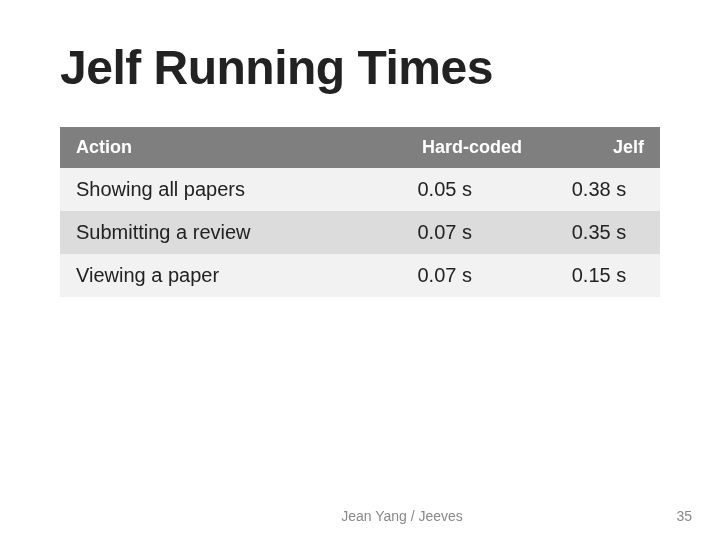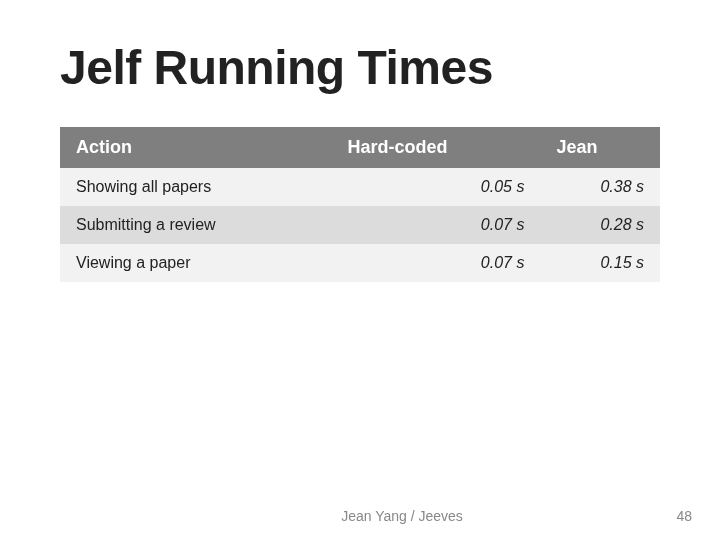--- a/index.html
+++ b/index.html
@@ -46,37 +46,36 @@
       font-size: 18px;
       font-weight: 600;
       padding: 10px 16px;
     }
 
     thead tr th:first-child {
       text-align: left;
     }
 
     thead tr th:not(:first-child) {
-      text-align: left;
+      text-align: right;
       margin-top: 12px;
     }
 
     tbody tr td {
-      font-size: 16px;
+      font-size: 20px;
       padding: 10px 16px;
       color: #222222;
     }
 
     tbody tr td:first-child {
       text-align: left;
     }
 
     tbody tr td:not(:first-child) {
-      text-align: right;
-      font-style: italic;
+      text-align: center;
     }
 
     tbody tr:nth-child(odd) {
       background: #f2f2f2;
     }
 
     tbody tr:nth-child(even) {
       background: #dcdcdc;
     }
 
@@ -111,41 +110,41 @@
 <div class="slide">
 
   <h1 class="title">Jelf Running Times</h1>
 
   <div class="table-wrapper">
     <table>
       <thead>
         <tr>
           <th>Action</th>
           <th>Hard-coded</th>
-          <th>Jean</th>
+          <th>Jelf</th>
         </tr>
       </thead>
       <tbody id="table-body">
       <tr>
             <td>Showing all papers</td>
             <td>0.05 s</td>
             <td>0.38 s</td>
           </tr>
           <tr>
             <td>Submitting a review</td>
             <td>0.07 s</td>
-            <td>0.28 s</td>
+            <td>0.35 s</td>
           </tr>
           <tr>
             <td>Viewing a paper</td>
             <td>0.07 s</td>
             <td>0.15 s</td>
           </tr>
         </tbody>
     </table>
   </div>
 
 </div>
 
 <div class="footer">
   <span class="footer-text">Jean Yang / Jeeves</span>
-  <span class="footer-page">48</span>
+  <span class="footer-page">35</span>
 </div>
 
 </body></html>

